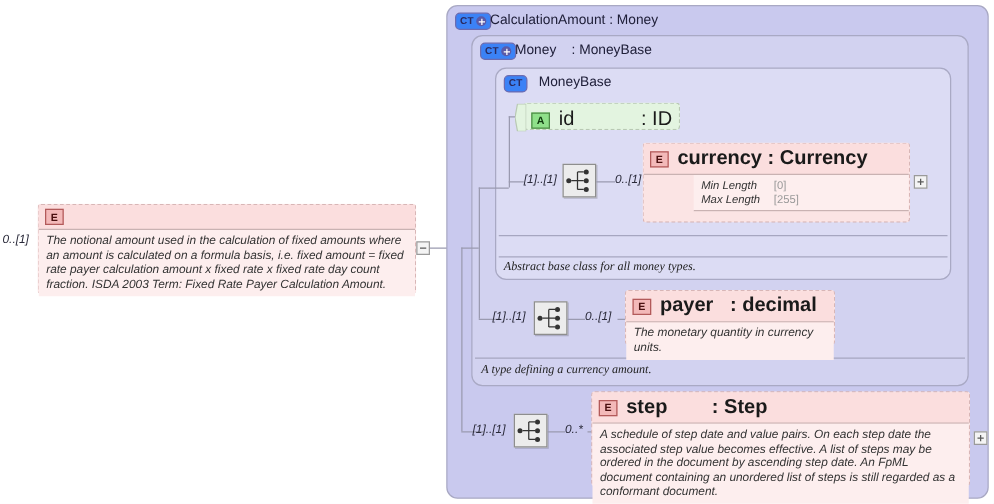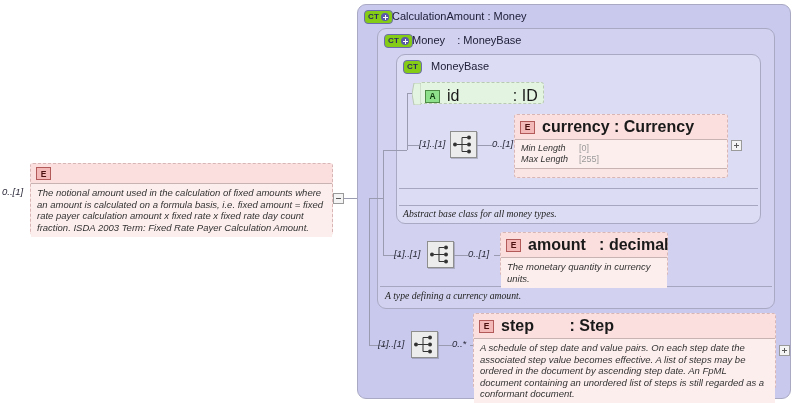--- a/index.html
+++ b/index.html
@@ -40,21 +40,21 @@
     white-space: pre;
   }
 
   
   .ct-badge {
     position: absolute;
     top: 5px; left: 6px;
     height: 14px;
     border: 1px solid #6b6bb0;
     border-radius: 4px;
-    background: #84cc16;
+    background: #3b82f6;
     color: #2a2a60;
     font-size: 8px;
     font-weight: bold;
     letter-spacing: .3px;
     display: flex;
     align-items: center;
     padding: 0 3px;
     line-height: 1;
   }
   .ct-badge .plusdot {
@@ -138,20 +138,21 @@
     width: 9px;
   }
   .hexleft svg { display: block; }
 
   
   .facets {
     font-size: 9px;
     padding: 3px 6px 3px 6px;
     border-bottom: 1px solid #c9b2b2;
     background: #fdeeee;
+    margin-left: 40px;
   }
   .facets .row { display: flex; line-height: 11px; }
   .facets .fk { font-style: italic; color: #333; width: 58px; }
   .facets .fv { color: #9a9a9a; }
 
   
   .abs-row {
     position: absolute;
     font-size: 10px;
     display: flex;
@@ -328,21 +329,21 @@
       <circle cx="18" cy="19.5" r="2" fill="#333"></circle>
     </svg>
   </div>
   <div class="ln h" style="left:454px; top:255px; width:14px;"></div>
   <div class="card" style="left:468px; top:248px;">0..[1]</div>
   <div class="ln h" style="left:494px; top:255px; width:8px;"></div>
 
   <div class="node el" style="left:500px; top:232px; width:168px; height:44px;">
     <div class="hdr">
       <span class="badge-e">E</span>
-      <span class="nm">amount   : decimal</span>
+      <span class="nm">payer   : decimal</span>
     </div>
     <div class="doc">The monetary quantity in currency units.</div>
   </div>
 
   <div class="card" style="left:378px; top:338px;">[1]..[1]</div>
   <div class="seq" style="left:411px; top:331px;">
     <svg width="25" height="25" viewBox="0 0 25 25">
       <circle cx="4" cy="12.5" r="2" fill="#333"></circle>
       <line x1="6" y1="12.5" x2="11" y2="12.5" stroke="#333" stroke-width="1"></line>
       <line x1="11" y1="5.5" x2="11" y2="19.5" stroke="#333" stroke-width="1"></line>

